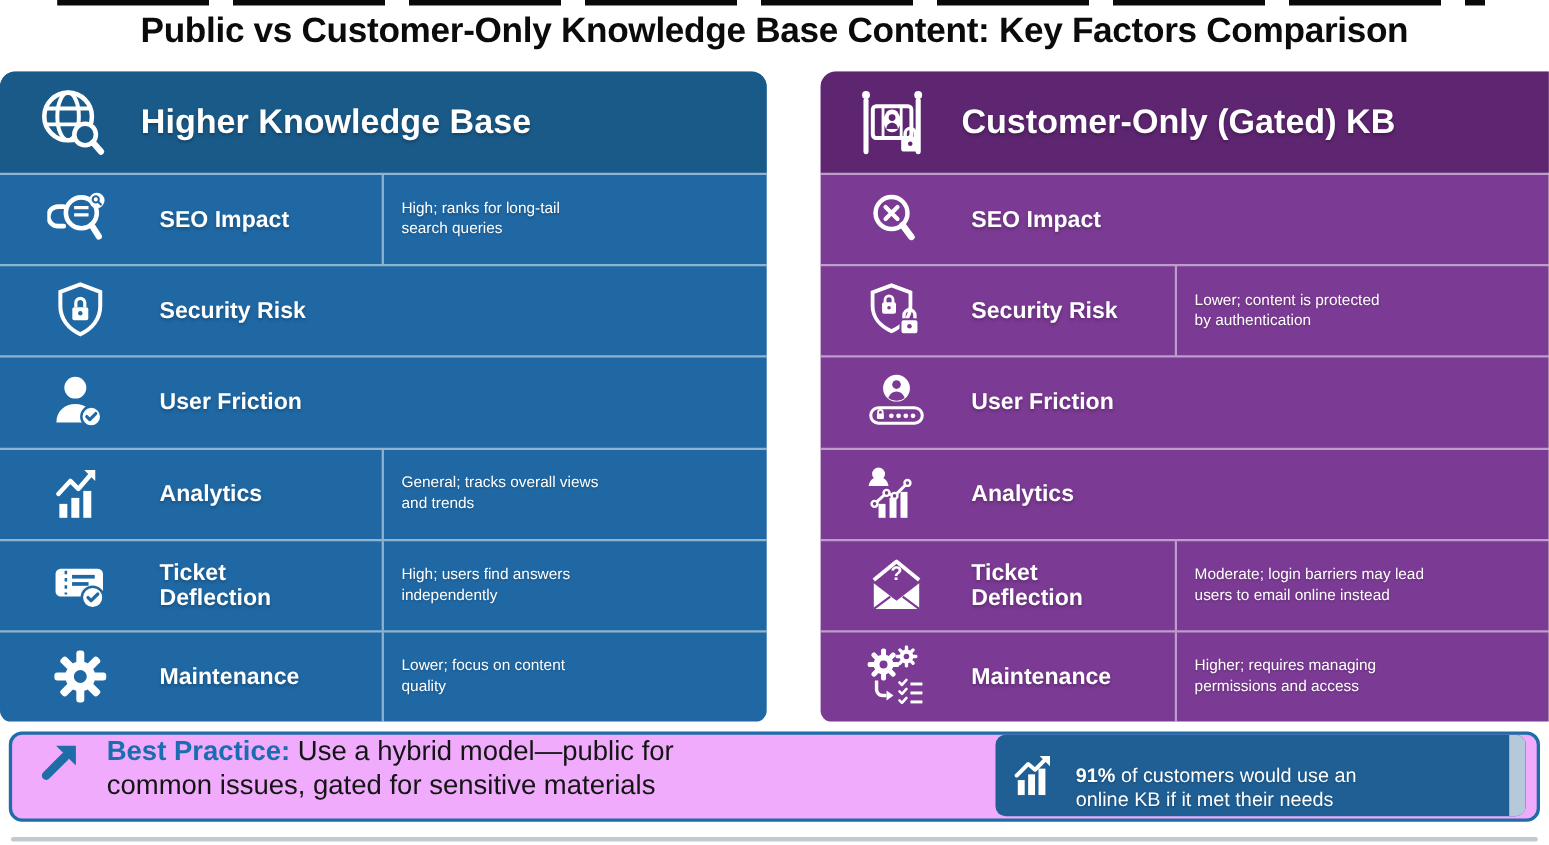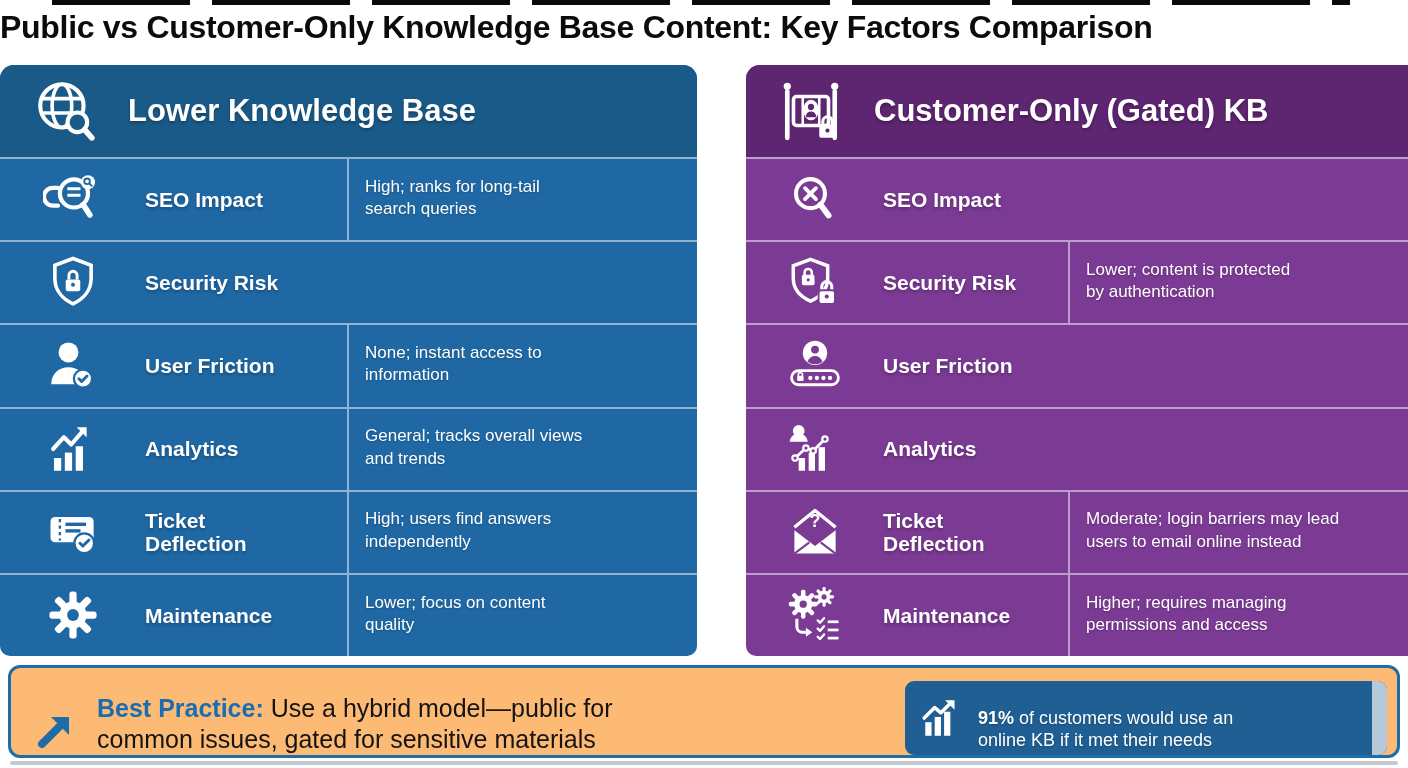--- a/index.html
+++ b/index.html
@@ -1,44 +1,44 @@
 <!DOCTYPE html>
 <html><head>
 <meta charset="utf-8">
 <style>
   html,body{margin:0;padding:0;background:#fff;}
   .stage{position:relative;width:1408px;height:768px;background:#fff;overflow:hidden;
          font-family:"Liberation Sans",sans-serif;}
   .top-strip{position:absolute;top:0;left:52px;width:1298px;height:5px;
     background:repeating-linear-gradient(90deg,#0a0a0a 0 138px,transparent 138px 160px);}
-  .title{position:absolute;top:9px;left:0;right:0;margin:0;
+  .title{position:absolute;top:9px;left:0;right:0;text-align:center;margin:0;
     font-size:32px;font-weight:800;color:#0b0b0b;letter-spacing:-.3px;}
   .panel{position:absolute;top:65px;height:591px;display:flex;flex-direction:column;
     color:#fff;border-radius:14px 14px 10px 10px;overflow:hidden;}
   .panel.left{left:0;width:697px;background:#1f68a4;}
   .panel.right{left:746px;width:700px;background:#7b3a93;}
   .panel.right::after{content:"";position:absolute;top:0;right:0;width:9px;height:100%;
     background:linear-gradient(to right,rgba(25,0,35,0),rgba(25,0,35,.38));pointer-events:none;}
   .phead{flex:0 0 92px;display:flex;align-items:center;padding-left:30px;gap:28px;}
   .panel.left .phead{background:#1a5a88;}
   .panel.right .phead{background:#5e2571;}
   .phead h2{margin:0;font-size:31px;font-weight:800;text-shadow:0 2px 3px rgba(0,0,0,.28);}
   .hicon{width:70px;display:flex;justify-content:center;}
   .row{flex:1;display:grid;align-items:center;border-top:2px solid rgba(255,255,255,.5);}
   .panel.left .row{grid-template-columns:145px 202px 1fr;}
   .panel.right .row{grid-template-columns:137px 185px 1fr;}
   .icon-cell{display:flex;justify-content:center;align-items:center;}
   .label{font-size:21px;font-weight:700;line-height:1.12;white-space:pre-line;
     text-shadow:0 2px 3px rgba(0,0,0,.25);}
-  .desc{font-size:17px;line-height:1.32;padding:0 8px 3px 16px;white-space:pre-line;
+  .desc{font-size:14px;line-height:1.32;padding:0 8px 3px 16px;white-space:pre-line;
     border-left:2px solid rgba(255,255,255,.5);align-self:stretch;
     display:flex;align-items:center;text-shadow:0 1px 2px rgba(0,0,0,.22);}
-  .footer{position:absolute;left:8px;right:8px;top:665px;height:93px;box-sizing:border-box;
-    background:#fdba74;border:3px solid #1e6ca8;border-radius:12px;
-    display:flex;align-items:flex-end;padding:0 10px 0 20px;}
+  .footer{position:absolute;left:8px;right:8px;top:665px;height:82px;box-sizing:border-box;
+    background:#f0abfc;border:3px solid #1e6ca8;border-radius:12px;
+    display:flex;align-items:flex-start;padding:0 10px 0 20px;}
   .bp-arrow{margin-right:18px;flex:0 0 auto;display:flex;}
   .bp-text{margin:0;font-size:25px;line-height:1.24;color:#141414;}
   .bp-label{color:#1a6db1;font-weight:800;}
   .bp-rest{white-space:pre-line;}
   .stat{margin-left:auto;position:relative;width:482px;height:74px;box-sizing:border-box;
     background:#1f5f94;border-radius:9px;display:flex;align-items:center;
     padding:0 28px 0 14px;color:#fff;overflow:hidden;flex:0 0 auto;}
   .stat::after{content:"";position:absolute;right:0;top:0;width:15px;height:100%;background:#b6c9da;}
   .stat p{margin:0;font-size:18px;line-height:1.26;white-space:pre-line;
     text-shadow:0 1px 2px rgba(0,0,0,.25);}
@@ -59,21 +59,21 @@
       <span class="hicon">
         <svg width="66" height="66" viewBox="0 0 64 64">
           <circle cx="29" cy="27" r="21" fill="none" stroke="#fff" stroke-width="4"></circle>
           <ellipse cx="29" cy="27" rx="9.5" ry="21" fill="none" stroke="#fff" stroke-width="3.5"></ellipse>
           <line x1="9" y1="20" x2="49" y2="20" stroke="#fff" stroke-width="3.5"></line>
           <line x1="9" y1="34" x2="49" y2="34" stroke="#fff" stroke-width="3.5"></line>
           <circle cx="44" cy="43" r="9.5" fill="#1a5a88" stroke="#fff" stroke-width="4"></circle>
           <line x1="51" y1="50" x2="58" y2="58" stroke="#fff" stroke-width="5.5" stroke-linecap="round"></line>
         </svg>
       </span>
-      <h2>Lower Knowledge Base</h2>
+      <h2>Higher Knowledge Base</h2>
     </div>
 
     <div class="row">
       <div class="icon-cell">
         <svg width="60" height="60" viewBox="0 0 64 64">
           <path d="M16 19h-5.5a9.5 9.5 0 000 19H16" fill="none" stroke="#fff" stroke-width="4.5" stroke-linecap="round"></path>
           <circle cx="33" cy="25" r="15" fill="none" stroke="#fff" stroke-width="4.5"></circle>
           <line x1="26" y1="20" x2="40" y2="20" stroke="#fff" stroke-width="3.2"></line>
           <line x1="26" y1="27" x2="40" y2="27" stroke="#fff" stroke-width="3.2"></line>
           <line x1="43" y1="37" x2="50" y2="48" stroke="#fff" stroke-width="6" stroke-linecap="round"></line>
@@ -102,22 +102,20 @@
     <div class="row">
       <div class="icon-cell">
         <svg width="58" height="58" viewBox="0 0 64 64">
           <circle cx="27" cy="17" r="11" fill="#fff"></circle>
           <path d="M8 52c0-11.5 8.5-18.5 19-18.5s19 7 19 18.5z" fill="#fff"></path>
           <circle cx="43" cy="46" r="10" fill="#fff" stroke="#1f68a4" stroke-width="2.5"></circle>
           <path d="M38.5 46l3 3 6-6" stroke="#1f68a4" stroke-width="3.2" fill="none" stroke-linecap="round" stroke-linejoin="round"></path>
         </svg>
       </div>
       <div class="label">User Friction</div>
-      <div class="desc">None; instant access to
-information</div>
     </div>
 
     <div class="row">
       <div class="icon-cell">
         <svg width="58" height="58" viewBox="0 0 64 64">
           <rect x="11" y="42" width="8" height="14" fill="#fff"></rect>
           <rect x="23" y="36" width="8" height="20" fill="#fff"></rect>
           <rect x="35" y="29" width="8" height="27" fill="#fff"></rect>
           <path d="M10 32L22 19l8 8 13-15" fill="none" stroke="#fff" stroke-width="4.5" stroke-linecap="round" stroke-linejoin="round"></path>
           <path d="M36 8h11v11z" fill="#fff"></path>

